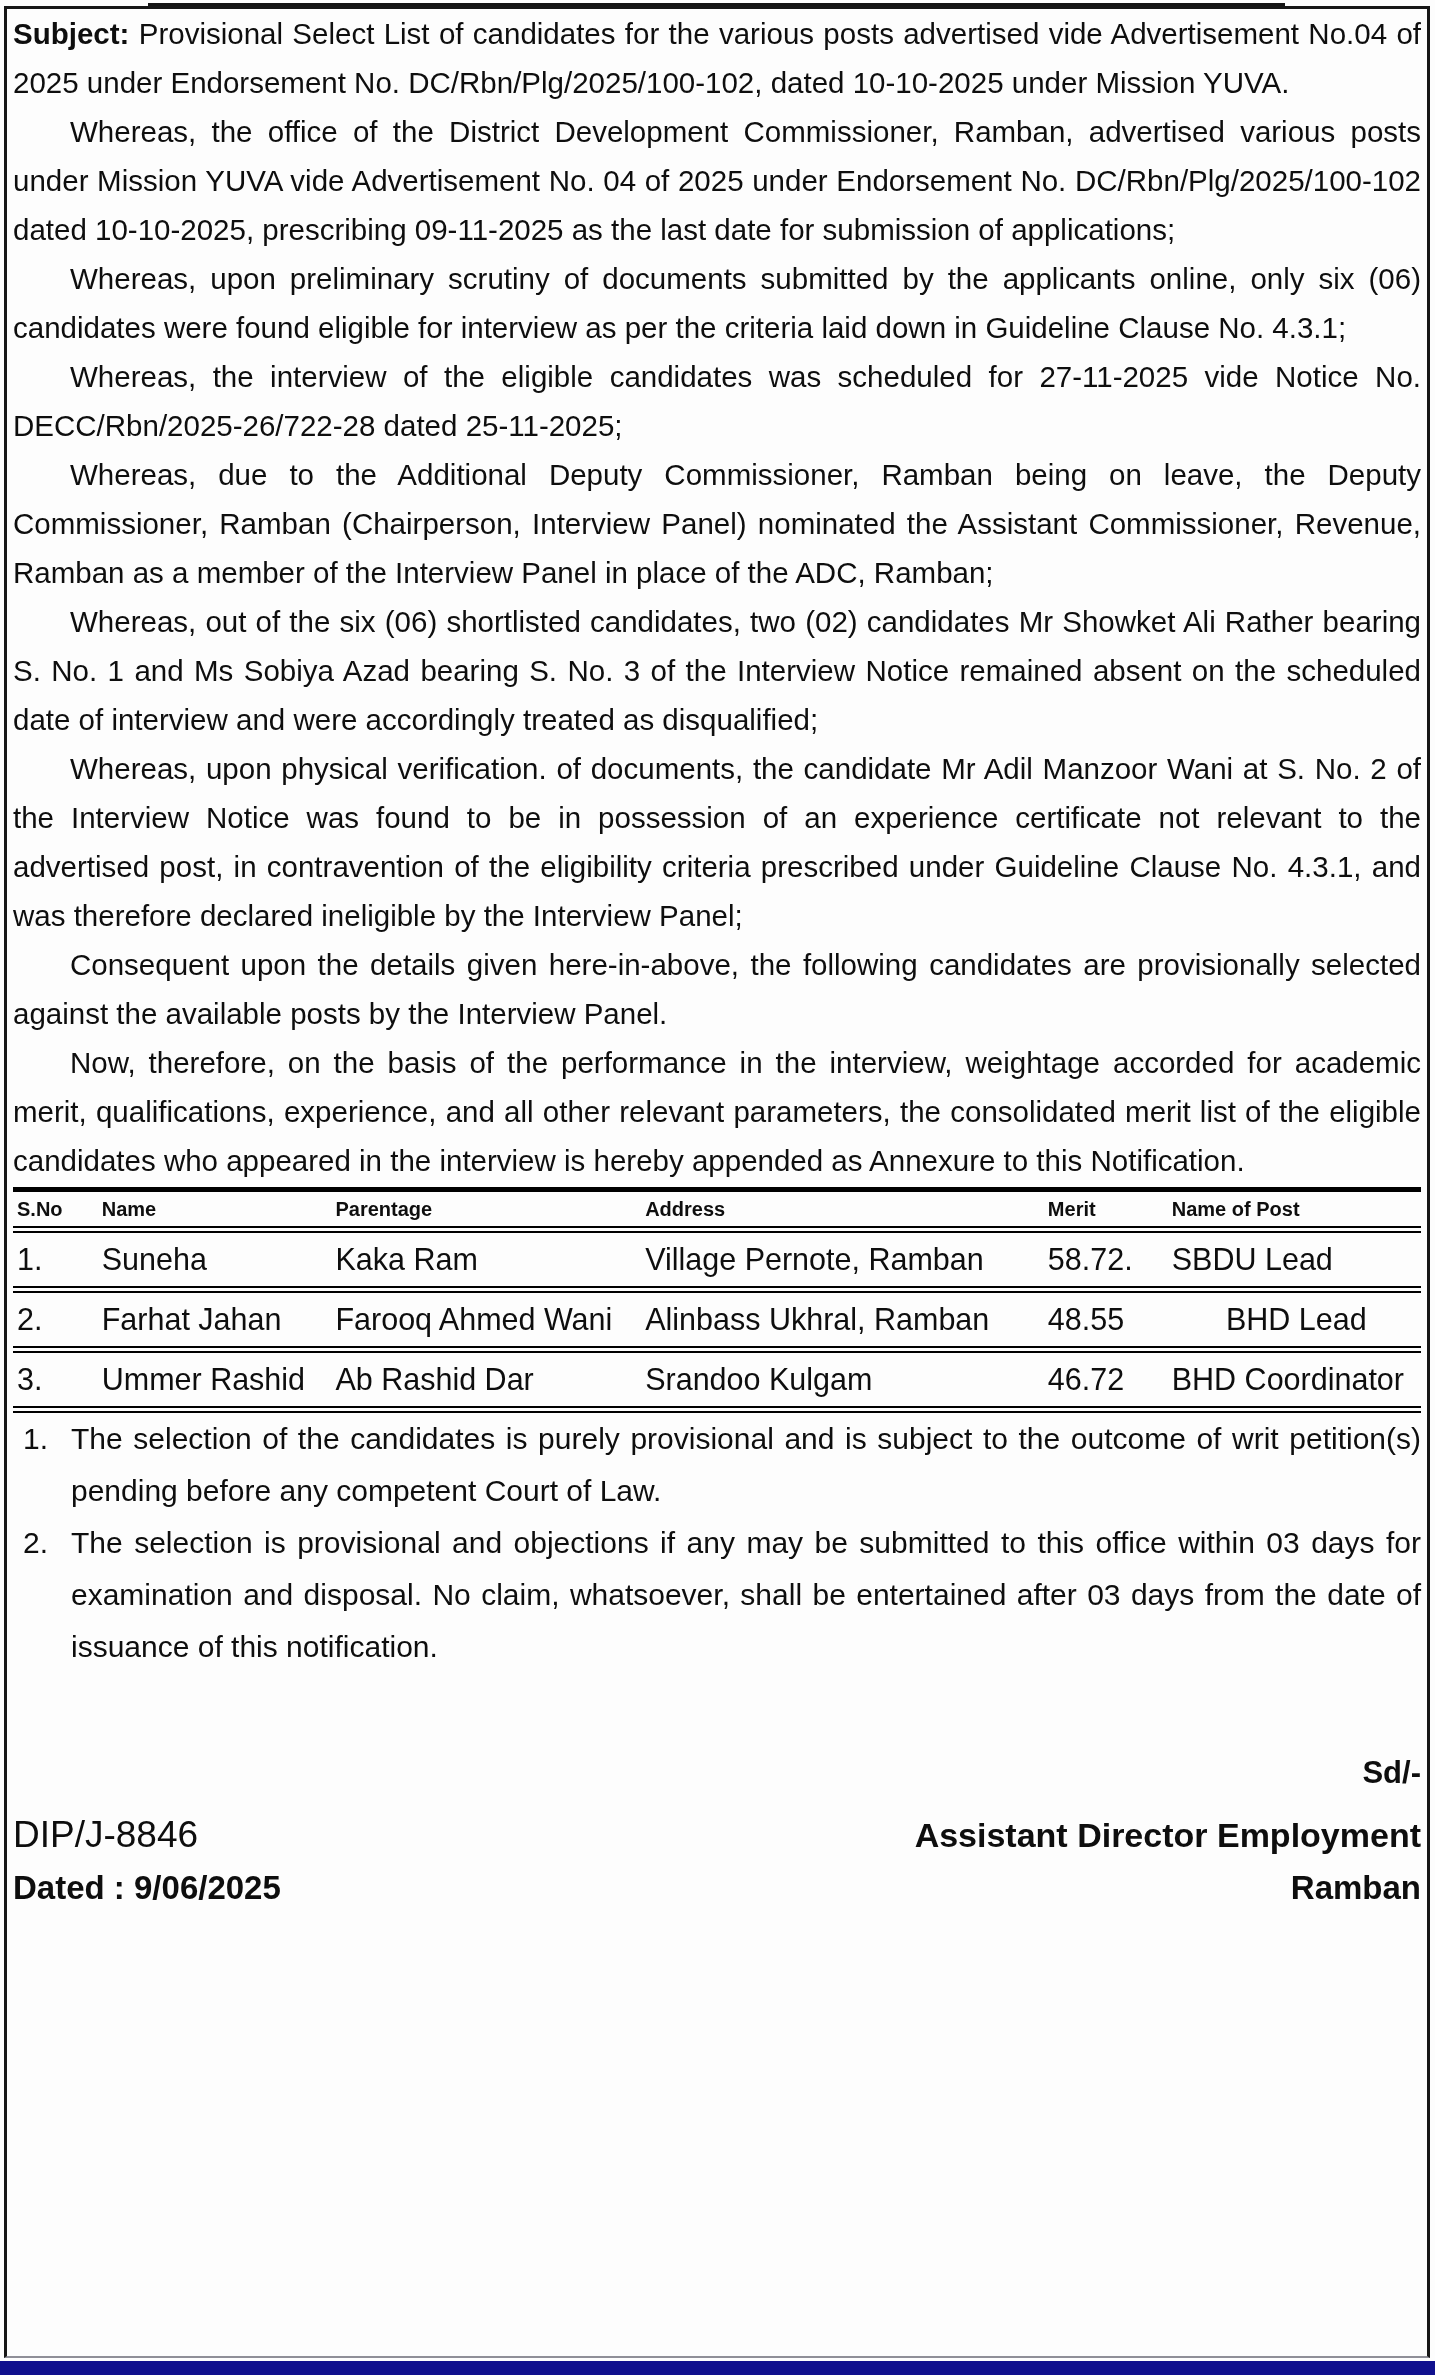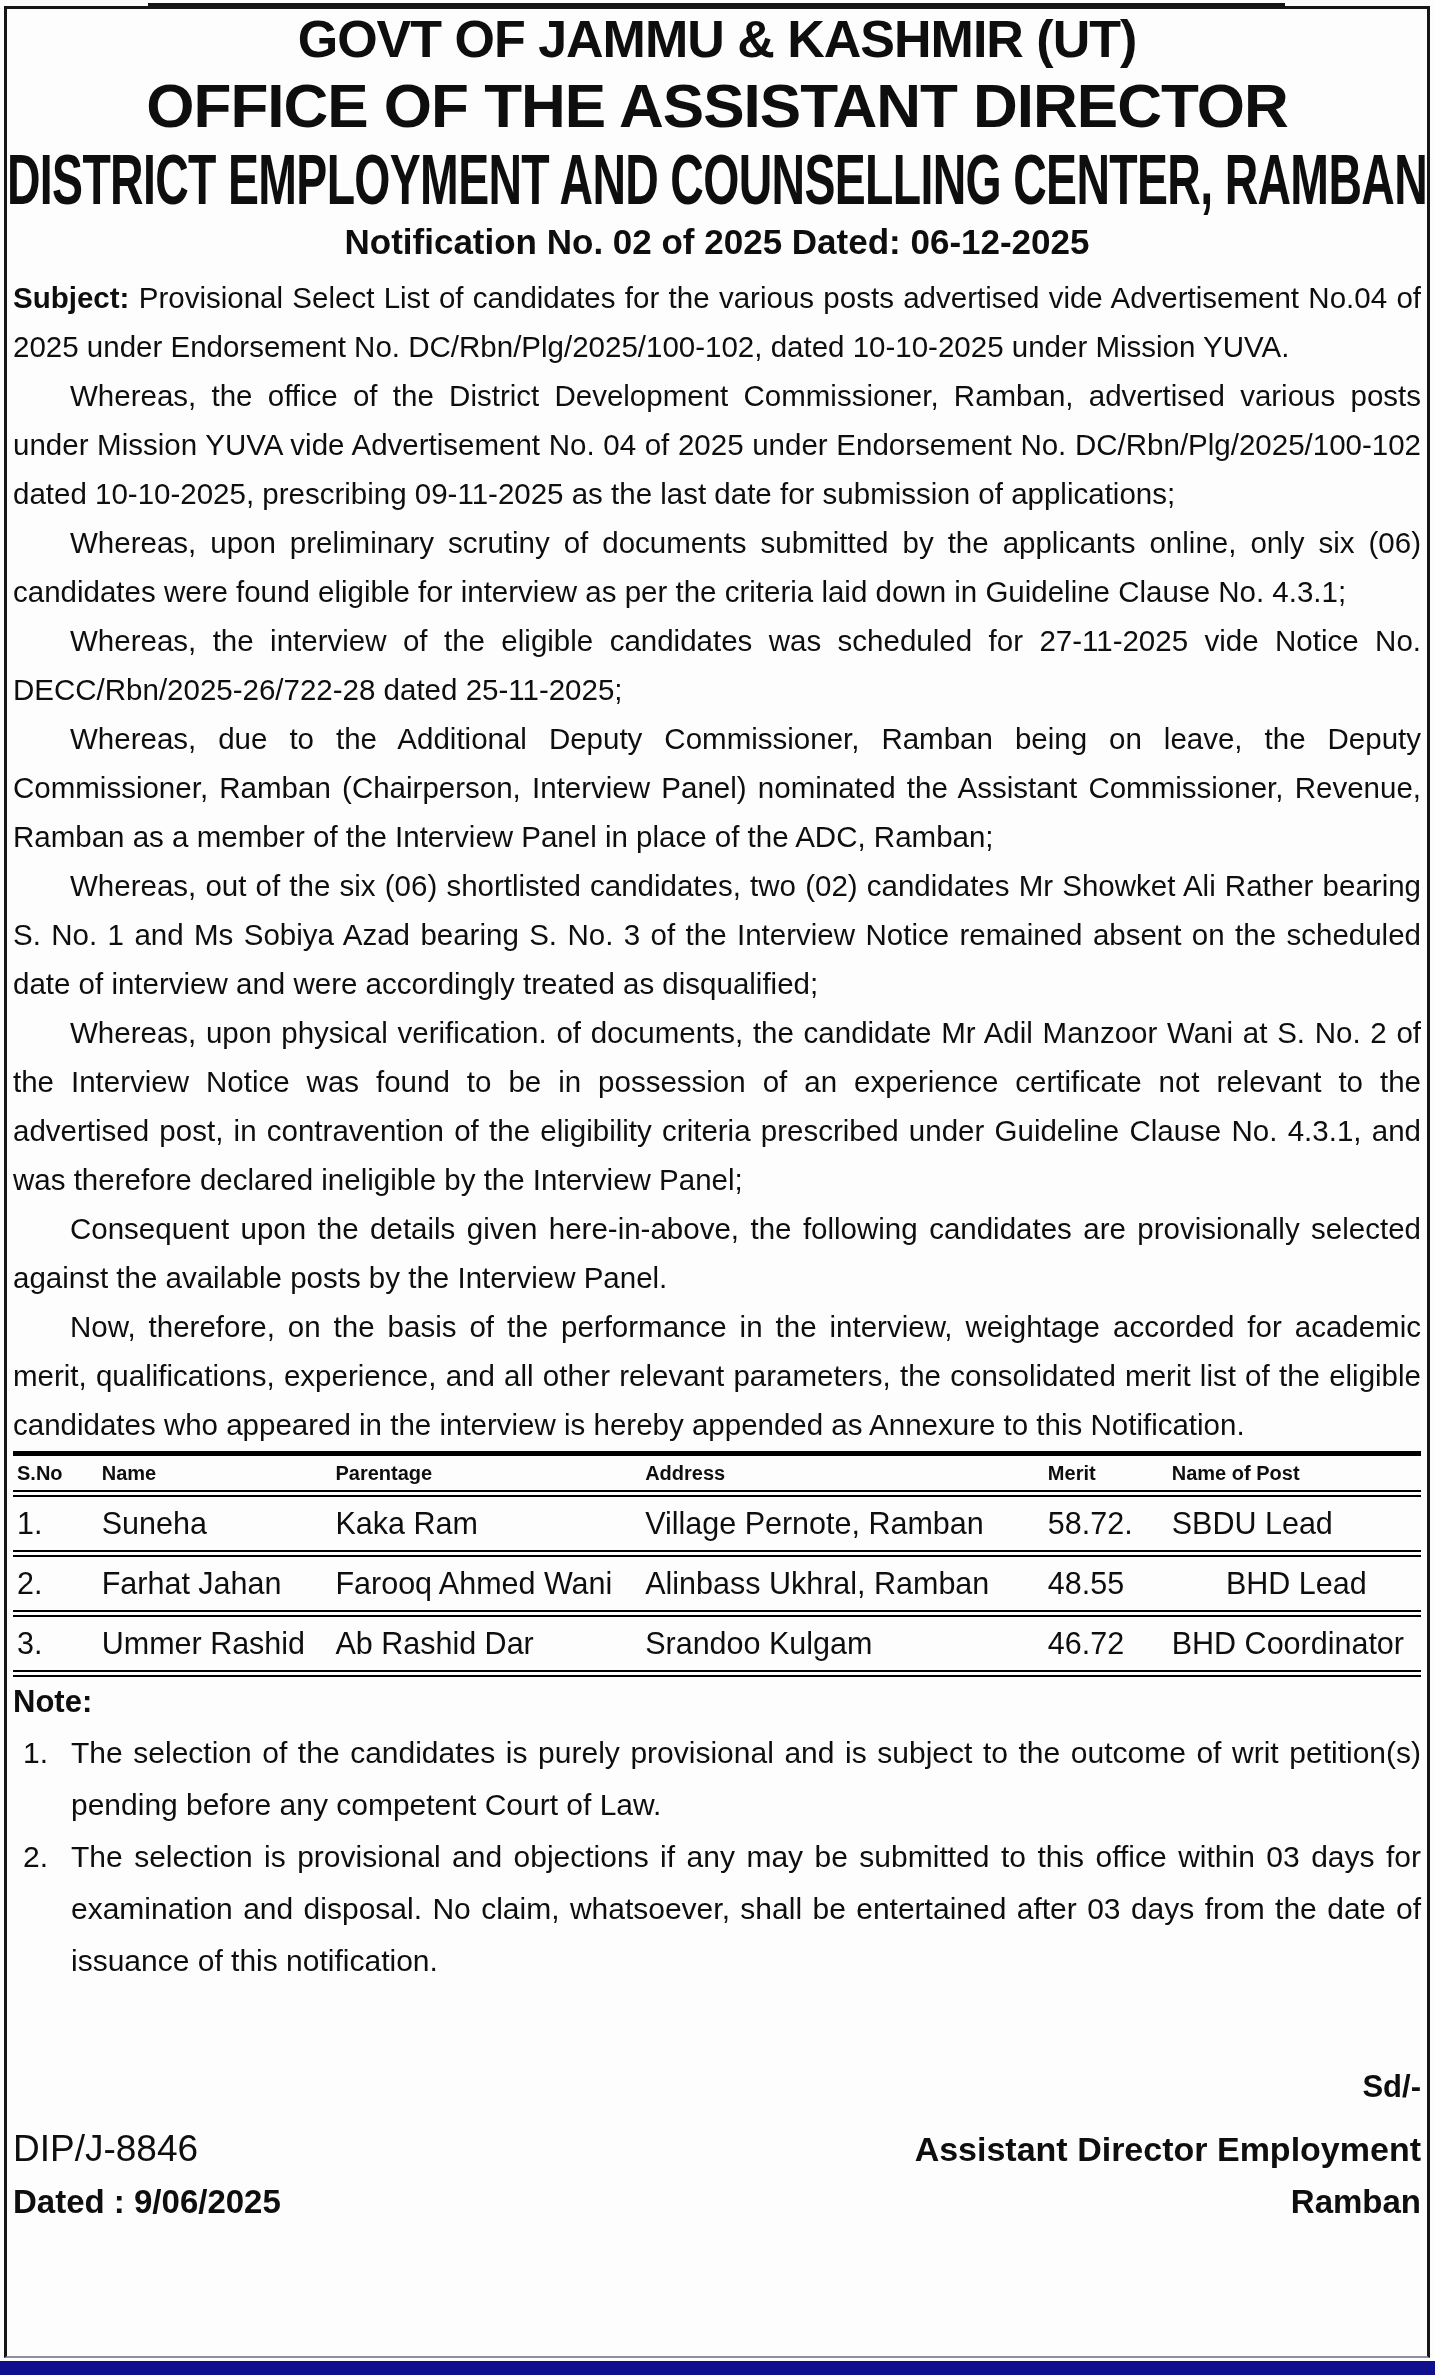--- a/index.html
+++ b/index.html
@@ -41,28 +41,20 @@
   .place{font-weight:bold;font-size:33px;text-align:center;}
   .blue-bar{position:absolute;left:0;right:0;bottom:0;height:14px;background:#10108e;}
 </style>
 </head>
 <body>
 
 <div class="top-strip"></div>
 
 <div class="page">
 
-  <header>
-    <div class="hdr1">GOVT OF JAMMU &amp; KASHMIR (UT)</div>
-    <div class="hdr2">OFFICE OF THE ASSISTANT DIRECTOR</div>
-    <div class="hdr3-wrap">
-      <span class="hdr3 fit-x" style="transform: scaleX(0.663329);">DISTRICT EMPLOYMENT AND COUNSELLING CENTER, RAMBAN</span>
-    </div>
-    <div class="notif">Notification No. 02 of 2025 Dated: 06-12-2025</div>
-  </header>
 
   <section class="bodytext">
     <p><b>Subject:</b> <span>Provisional Select List of candidates for the various posts advertised vide Advertisement No.04 of 2025 under Endorsement No. DC/Rbn/Plg/2025/100-102, dated 10-10-2025 under Mission YUVA.</span></p>
     <p class="ind">Whereas, the office of the District Development Commissioner, Ramban, advertised various posts under Mission YUVA vide Advertisement No. 04 of 2025 under Endorsement No. DC/Rbn/Plg/2025/100-102 dated 10-10-2025, prescribing 09-11-2025 as the last date for submission of applications;</p>
     <p class="ind">Whereas, upon preliminary scrutiny of documents submitted by the applicants online, only six (06) candidates were found eligible for interview as per the criteria laid down in Guideline Clause No. 4.3.1;</p>
     <p class="ind">Whereas, the interview of the eligible candidates was scheduled for 27-11-2025 vide Notice No. DECC/Rbn/2025-26/722-28 dated 25-11-2025;</p>
     <p class="ind">Whereas, due to the Additional Deputy Commissioner, Ramban being on leave, the Deputy Commissioner, Ramban (Chairperson, Interview Panel) nominated the Assistant Commissioner, Revenue, Ramban as a member of the Interview Panel in place of the ADC, Ramban;</p>
     <p class="ind">Whereas, out of the six (06) shortlisted candidates, two (02) candidates Mr Showket Ali Rather bearing S. No. 1 and Ms Sobiya Azad bearing S. No. 3 of the Interview Notice remained absent on the scheduled date of interview and were accordingly treated as disqualified;</p>
     <p class="ind">Whereas, upon physical verification. of documents, the candidate Mr Adil Manzoor Wani at S. No. 2 of the Interview Notice was found to be in possession of an experience certificate not relevant to the advertised post, in contravention of the eligibility criteria prescribed under Guideline Clause No. 4.3.1, and was therefore declared ineligible by the Interview Panel;</p>
     <p class="ind">Consequent upon the details given here-in-above, the following candidates are provisionally selected against the available posts by the Interview Panel.</p>
@@ -110,21 +102,20 @@
         <td>Ummer Rashid</td>
         <td>Ab Rashid Dar</td>
         <td>Srandoo Kulgam</td>
         <td>46.72</td>
         <td>BHD Coordinator</td>
       </tr>
     </tbody>
   </table>
 
   <section>
-    <div class="note-label">Note:</div>
     <div class="note-item">
       <span class="num">1.</span>
       <span>The selection of the candidates is purely provisional and is subject to the outcome of writ petition(s) pending before any competent Court of Law.</span>
     </div>
     <div class="note-item">
       <span class="num">2.</span>
       <span>The selection is provisional and objections if any may be submitted to this office within 03 days for examination and disposal. No claim, whatsoever, shall be entertained after 03 days from the date of issuance of this notification.</span>
     </div>
   </section>
 

